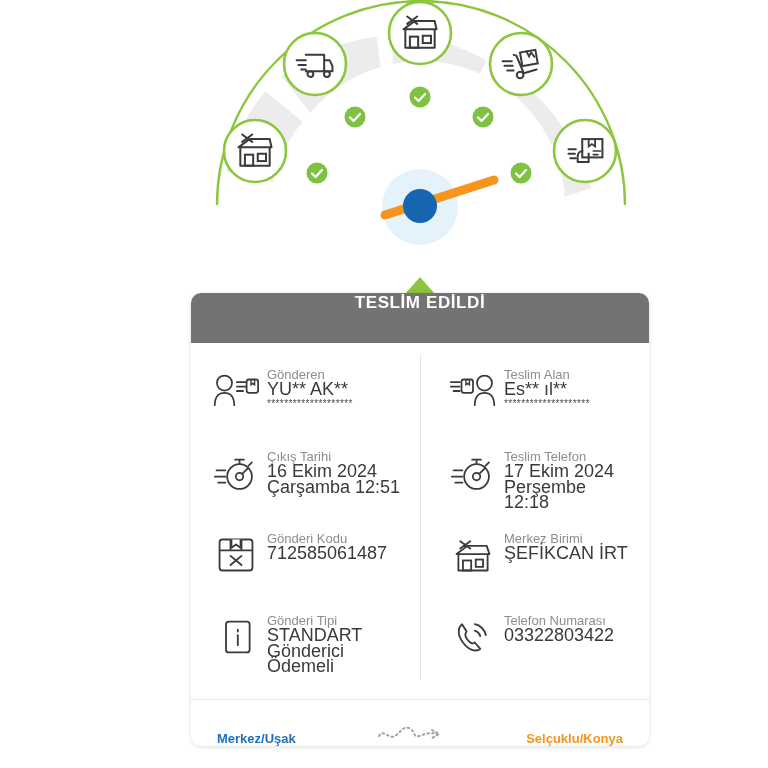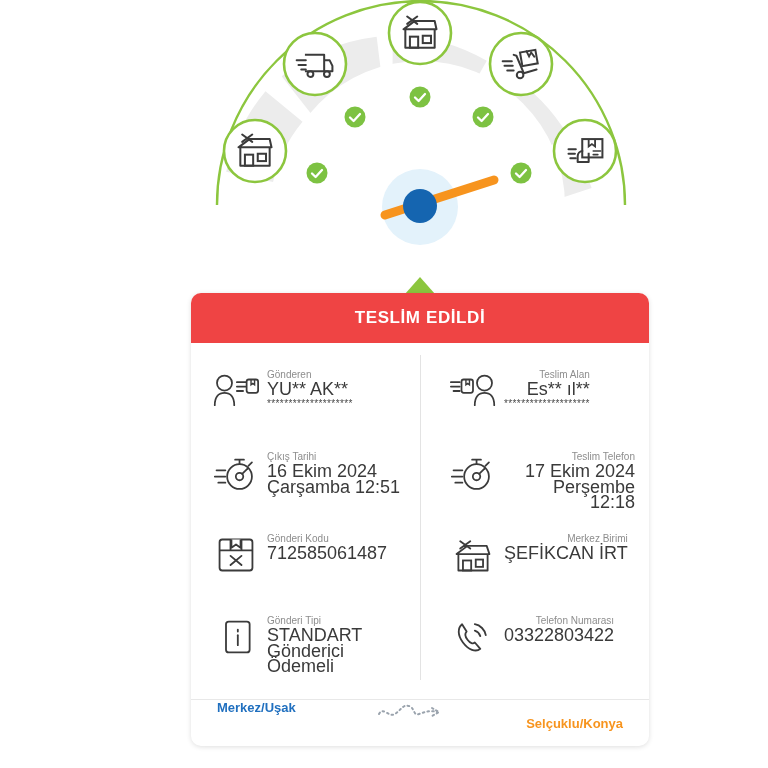--- a/index.html
+++ b/index.html
@@ -23,69 +23,69 @@
     border-radius:10px;
     box-shadow:0 1px 5px rgba(0,0,0,0.13);
     overflow:hidden;
   }
   .card-pointer{
     position:absolute;left:405px;top:277px;width:30px;height:17px;
     background:#8CC63E;
     clip-path:polygon(50% 0%,100% 100%,0% 100%);
   }
   .card-header{
-    background:#ef4444;
+    background:#737373;
     height:50px;
-    display:flex;align-items:center;justify-content:center;
+    display:flex;align-items:flex-start;justify-content:center;
   }
   .card-header-title{
     color:#ffffff;
     font-size:17px;
     font-weight:bold;
     letter-spacing:.6px;
   }
   .card-body{
     position:relative;
     padding:18px 14px 10px 14px;
     display:flex;
   }
   .col{width:50%;box-sizing:border-box;}
   .col-left{padding-right:10px;}
-  .col-right{padding-left:22px;text-align:right;}
+  .col-right{padding-left:22px;}
   .vdiv{
     position:absolute;left:229px;top:12px;width:1px;height:325px;
     background:#e3e3e3;
   }
 
   .row{
     display:flex;align-items:flex-start;
     min-height:72px;
     padding:4px 0 6px 0;
   }
   .row-icon{
     width:62px;min-width:62px;height:52px;
     display:flex;align-items:center;justify-content:center;
   }
   .row-icon svg{display:block;}
   .row-text{padding-top:4px;}
   .row-label{
-    font-size:10px;color:#8d8d8d;line-height:12px;margin-bottom:1px;
+    font-size:13px;color:#8d8d8d;line-height:12px;margin-bottom:1px;
   }
   .row-value{
     font-size:18px;color:#3a3a3a;line-height:15.5px;white-space:pre-line;
   }
   .row-mask{
     font-size:10px;color:#4a4a4a;letter-spacing:.4px;line-height:12px;
   }
 
   
   .card-footer{
     border-top:1px solid #e8e8e8;
     height:46px;
-    display:flex;align-items:flex-start;justify-content:space-between;
+    display:flex;align-items:flex-end;justify-content:space-between;
     padding:0 26px;
   }
   .footer-from{color:#1f6fbf;font-size:13px;font-weight:bold;}
   .footer-to{color:#F7941E;font-size:13px;font-weight:bold;margin-top:16px;}
   .footer-route{display:flex;align-items:center;}
 </style>
 </head>
 <body>
 
 <div class="stage">

